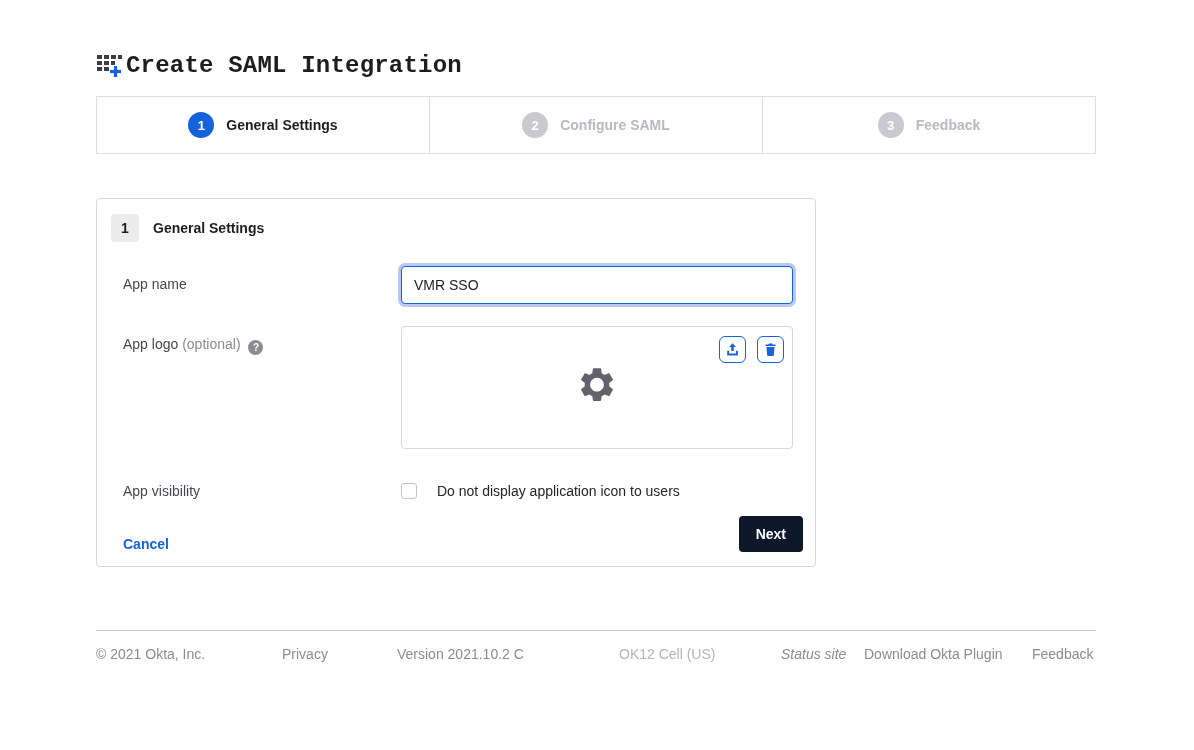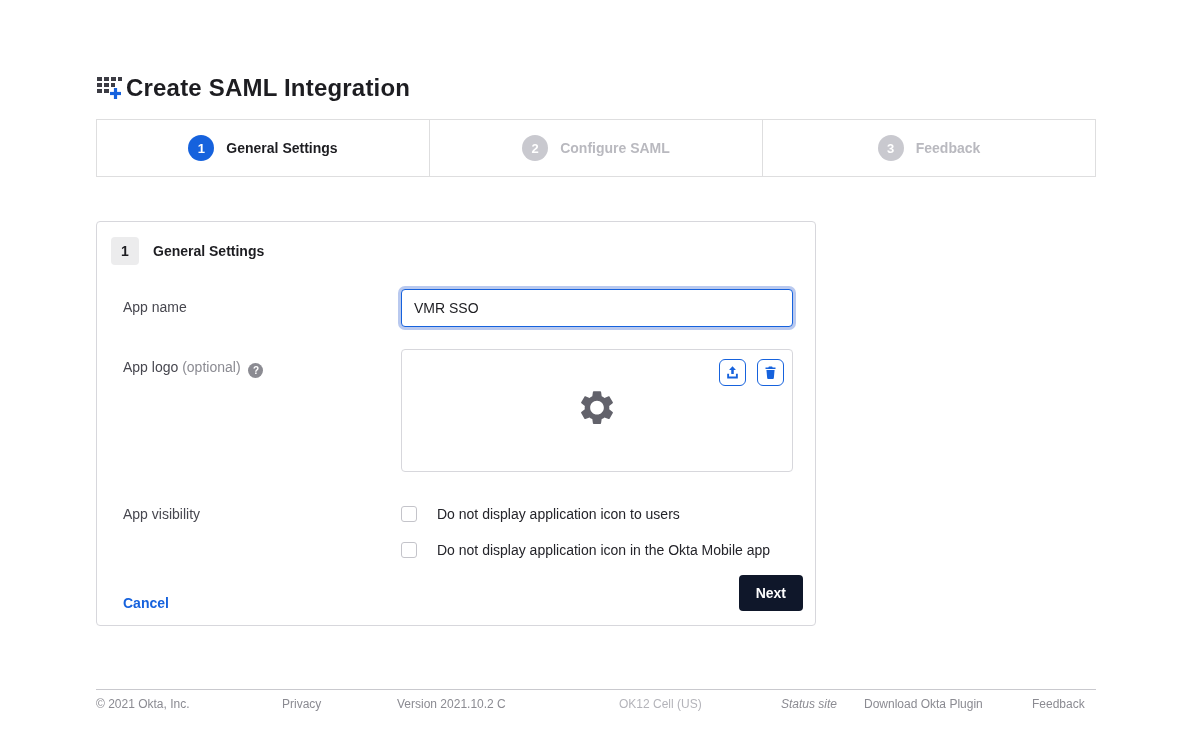--- a/index.html
+++ b/index.html
@@ -1,21 +1,21 @@
 <!DOCTYPE html>
 <html><head>
 <meta charset="utf-8">
 <style>
   * { margin: 0; padding: 0; box-sizing: border-box; }
   html, body { background: #ffffff; width: 1194px; height: 750px; overflow: hidden; }
   body { font-family: "Liberation Sans", "DejaVu Sans", sans-serif; color: #1d1d21; }
   .container { width: 1000px; margin: 0 auto 0 96px; }
 
   
-  .page-header { display: flex; align-items: flex-start; margin-top: 74px; }
+  .page-header { display: flex; align-items: flex-start; margin-top: 52px; font-family: Liberation Mono, monospace; }
   .app-add-icon { width: 27px; height: 27px; margin-right: 3px; flex: 0 0 auto; }
   .page-title { font-size: 24px; font-weight: bold; letter-spacing: 0.2px; color: #1d1d21; }
 
   
   .wizard { display: flex; border: 1px solid #dededf; margin-top: 17px; height: 58px; background: #fff; }
   .step { flex: 1 1 0; display: flex; align-items: center; justify-content: center; gap: 12px; }
   .step + .step { border-left: 1px solid #dededf; }
   .step-circle { width: 26px; height: 26px; border-radius: 50%; color: #fff; font-size: 13px;
                  font-weight: bold; display: flex; align-items: center; justify-content: center; }
   .step.active .step-circle { background: #1662dd; }
@@ -65,21 +65,21 @@
   .checkbox-label { font-size: 14px; color: #24242a; margin-left: 20px; }
 
   .card-footer { display: flex; align-items: flex-end; justify-content: space-between;
                  padding: 17px 12px 0 26px; }
   .cancel-link { font-size: 14px; font-weight: bold; color: #1662dd; text-decoration: none; cursor: pointer; }
   .next-btn { background: #0f172a; color: #fff; font-family: "Liberation Sans", sans-serif; font-size: 14px;
               font-weight: bold; border: none; border-radius: 4px; padding: 0 17px; height: 36px; cursor: pointer; }
 
   
   .page-footer { margin-top: 63px; border-top: 1px solid #c9c9ce; padding-top: 15px; position: relative; height: 40px; }
-  .page-footer span, .page-footer a { font-size: 12px; color: #8b8b92; position: absolute; top: 7px;
+  .page-footer span, .page-footer a { font-size: 14px; color: #8b8b92; position: absolute; top: 15px;
                                        text-decoration: none; white-space: nowrap; }
   .f-copyright { left: 0; }
   .f-privacy { left: 186px; cursor: pointer; }
   .f-version { left: 301px; }
   .f-cell { left: 523px; color: #b4b4ba !important; }
   .f-status { left: 685px; cursor: pointer; font-style: italic; }
   .f-plugin { left: 768px; cursor: pointer; }
   .f-feedback { left: 936px; cursor: pointer; }
 </style>
 </head>
@@ -167,24 +167,20 @@
       </div>
     </div>
 
     <div class="form-row row-appvis">
       <div class="form-label">App visibility</div>
       <div class="form-control">
         <div class="checkbox-row">
           <input type="checkbox" class="checkbox" style="">
           <span class="checkbox-label">Do not display application icon to users</span>
         </div>
-        <div class="checkbox-row">
-          <input type="checkbox" class="checkbox" style="">
-          <span class="checkbox-label">Do not display application icon in the Okta Mobile app</span>
-        </div>
       </div>
     </div>
 
     <div class="card-footer">
       <a class="cancel-link">Cancel</a>
       <button class="next-btn">Next</button>
     </div>
   </div>
 
   <div class="page-footer">

